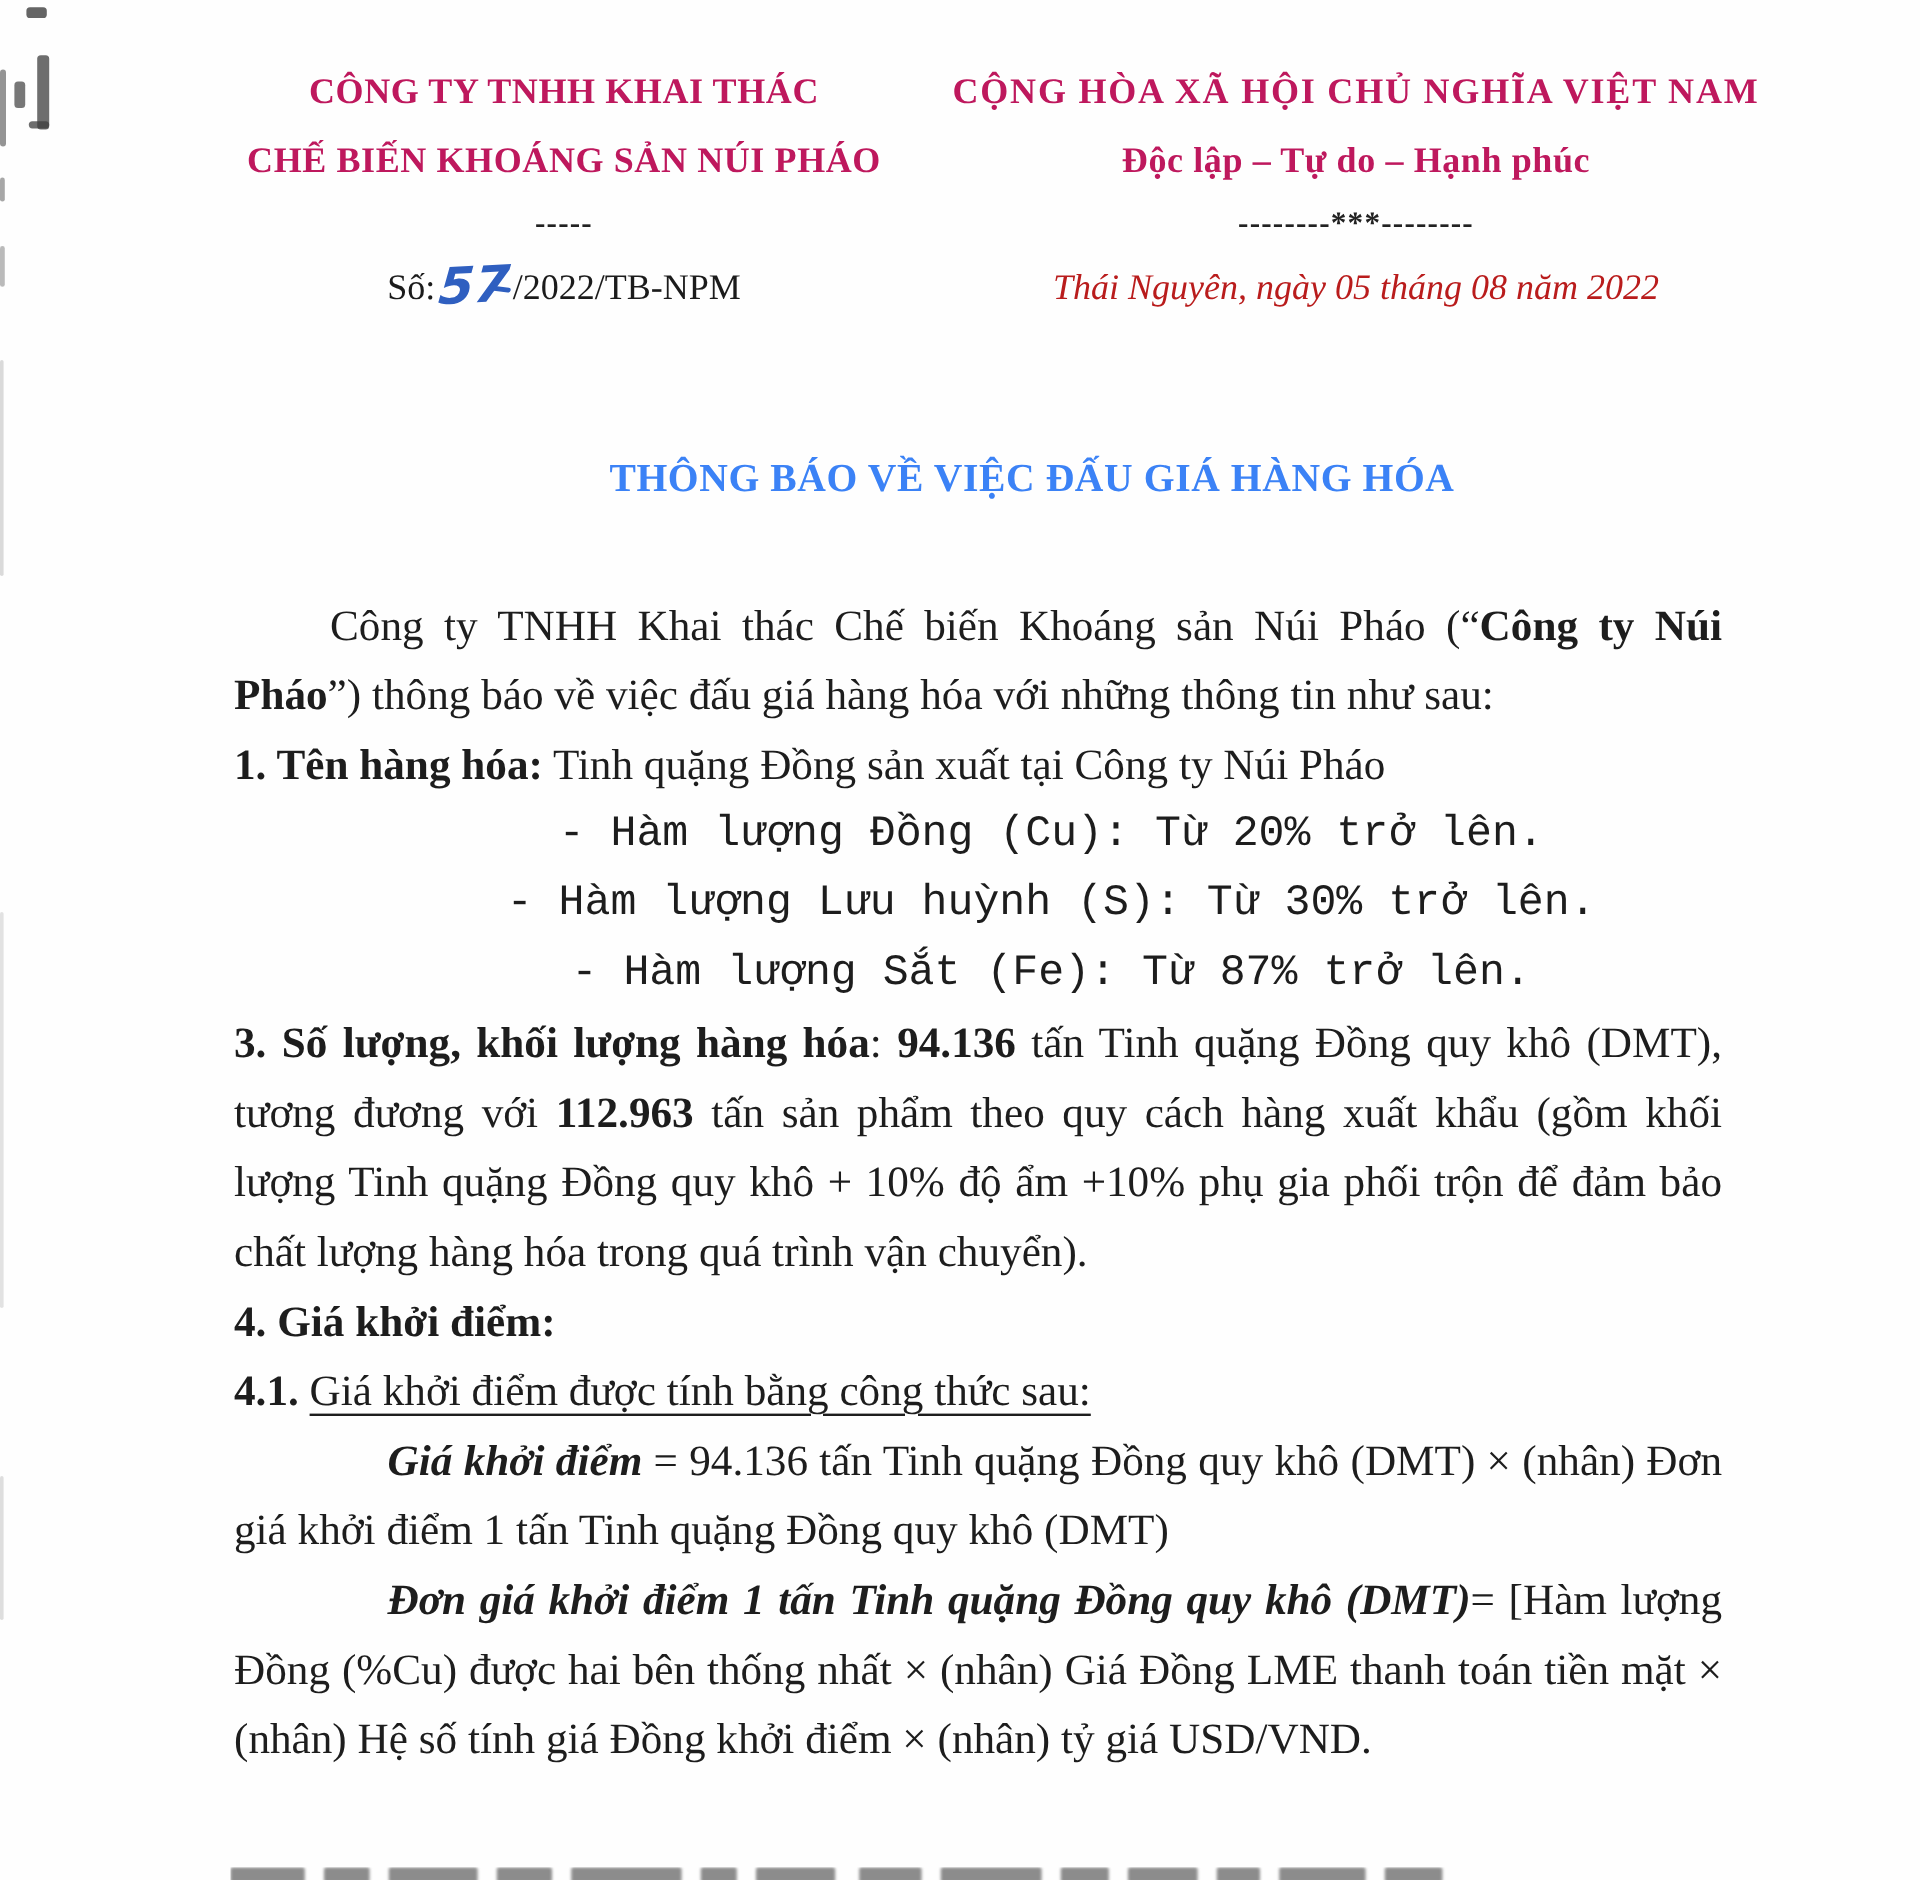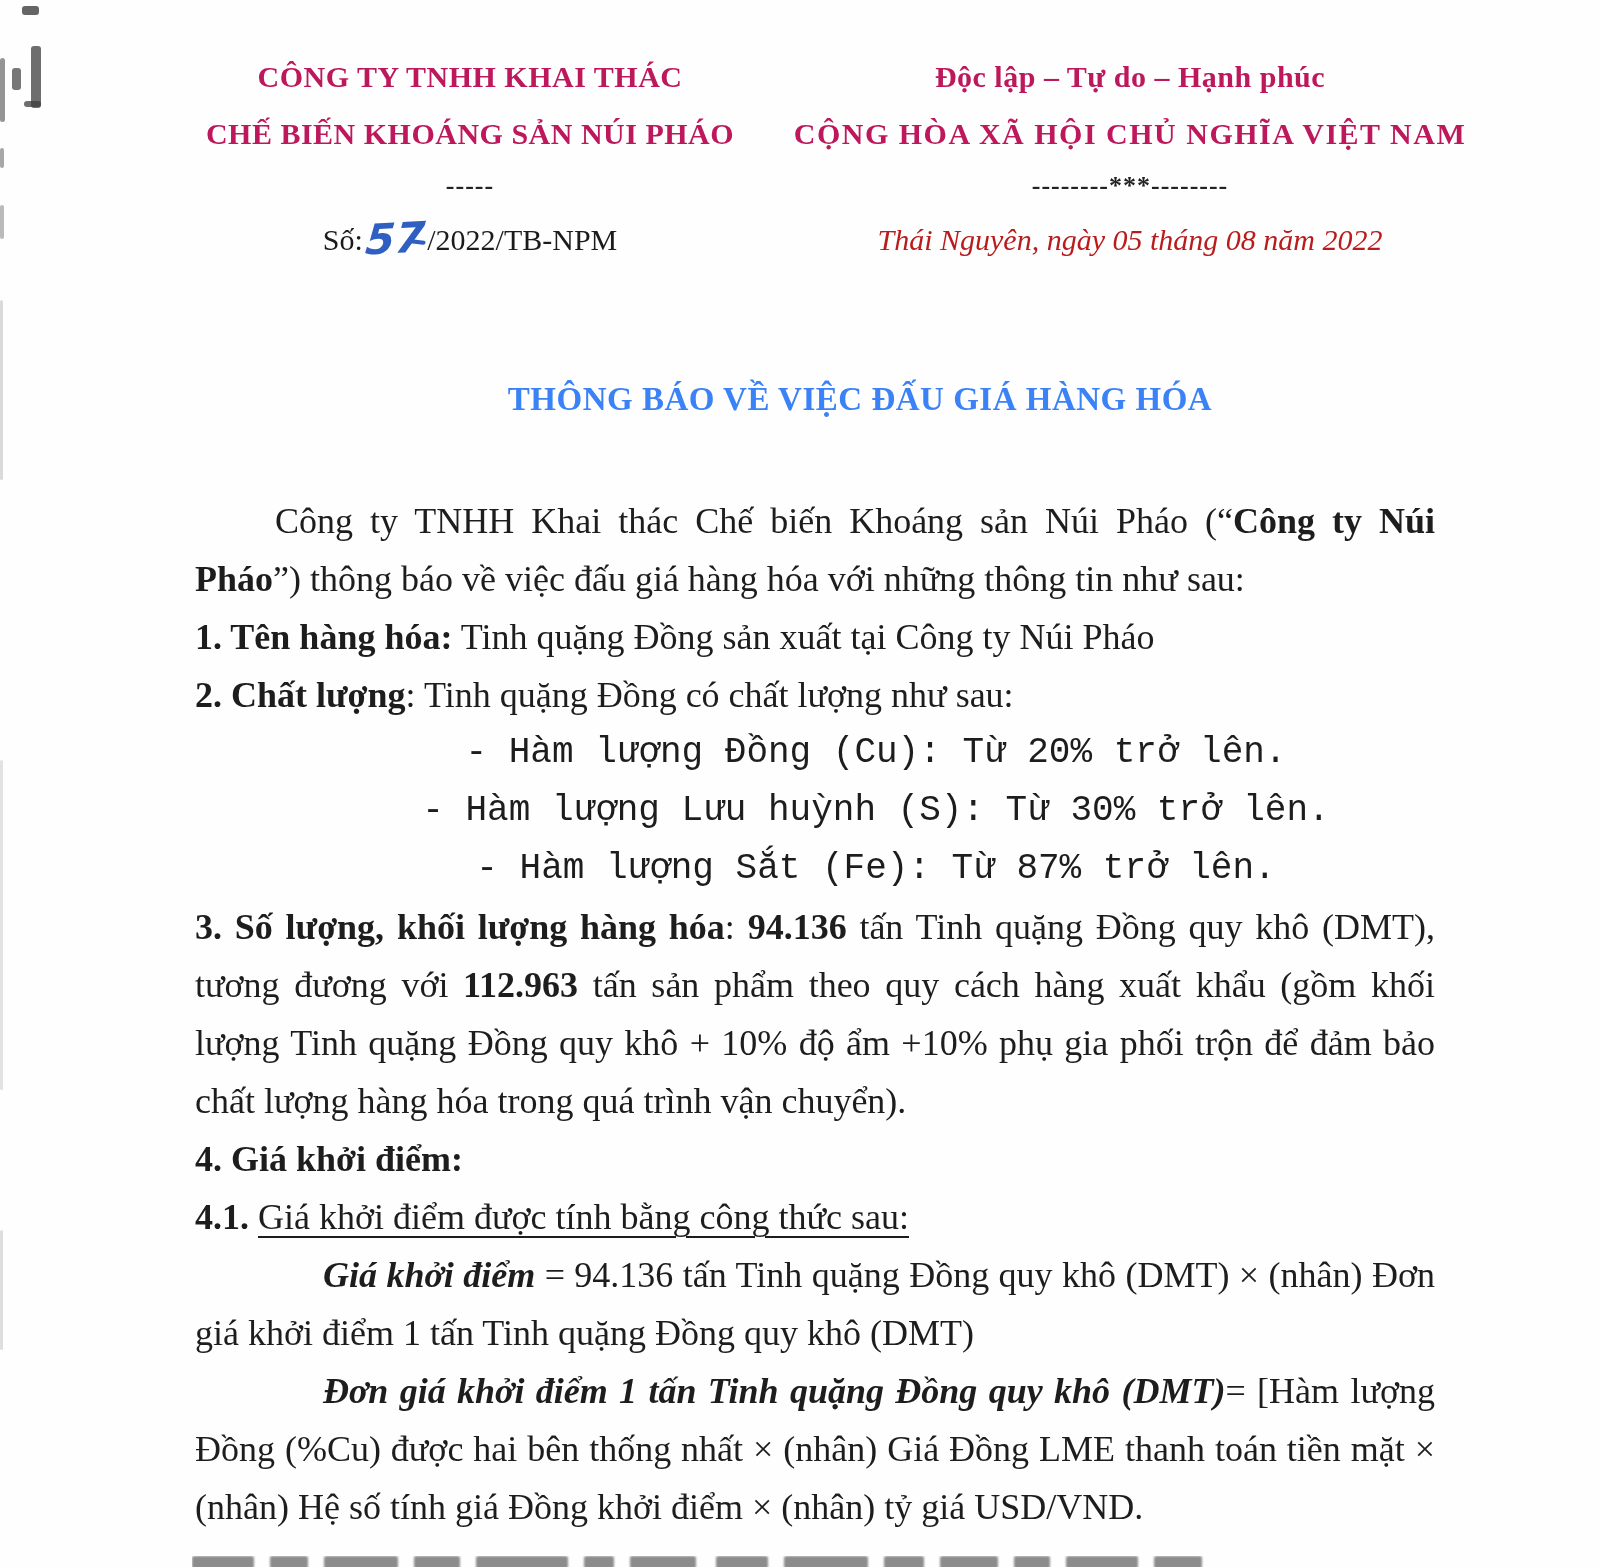--- a/index.html
+++ b/index.html
@@ -107,35 +107,34 @@
   <div class="artifact a10"></div>
 
   <div class="hdr-left">
     <div class="hdr-line">CÔNG TY TNHH KHAI THÁC</div>
     <div class="hdr-line">CHẾ BIẾN KHOÁNG SẢN NÚI PHÁO</div>
     <div class="hdr-divider">-----</div>
     <div class="doc-number"><span>Số:</span><span class="handwritten" style="color:#2f5fc0">57</span><span>/2022/TB-NPM</span></div>
   </div>
 
   <div class="hdr-right">
+    <div class="hdr-line first">CỘNG HÒA XÃ HỘI CHỦ NGHĨA VIỆT NAM</div>
     <div class="hdr-line">Độc lập – Tự do – Hạnh phúc</div>
-    <div class="hdr-line first">CỘNG HÒA XÃ HỘI CHỦ NGHĨA VIỆT NAM</div>
     <div class="hdr-divider">--------***--------</div>
     <div class="place-date">Thái Nguyên, ngày 05 tháng 08 năm 2022</div>
   </div>
 
   <h1 class="doc-title">THÔNG BÁO VỀ VIỆC ĐẤU GIÁ HÀNG HÓA</h1>
 
   <main class="doc-body">
 
     <p class="indent1"><span>Công ty TNHH Khai thác Chế biến Khoáng sản Núi Pháo (“</span><span class="b">Công ty Núi Pháo</span><span>”) thông báo về việc đấu giá hàng hóa với những thông tin như sau:</span></p>
 
     <p><span class="b">1. Tên hàng hóa:</span><span> Tinh quặng Đồng sản xuất tại Công ty Núi Pháo</span></p>
 
-    <p><span class="b">2. Chất lượng</span><span>: Tinh quặng Đồng có chất lượng như sau:</span></p>
 
     <p class="bullet">- Hàm lượng Đồng (Cu): Từ 20% trở lên.</p>
     <p class="bullet">- Hàm lượng Lưu huỳnh (S): Từ 30% trở lên.</p>
     <p class="bullet">- Hàm lượng Sắt (Fe): Từ 87% trở lên.</p>
 
     <p><span class="b">3. Số lượng, khối lượng hàng hóa</span><span>: </span><span class="b">94.136</span><span> tấn Tinh quặng Đồng quy khô (DMT), tương đương với </span><span class="b">112.963</span><span> tấn sản phẩm theo quy cách hàng xuất khẩu (gồm khối lượng Tinh quặng Đồng quy khô + 10% độ ẩm +10% phụ gia phối trộn để đảm bảo chất lượng hàng hóa trong quá trình vận chuyển).</span></p>
 
     <p><span class="b">4. Giá khởi điểm:</span></p>
 
     <p><span class="b">4.1.</span><span> </span><span class="u">Giá khởi điểm được tính bằng công thức sau:</span></p>

